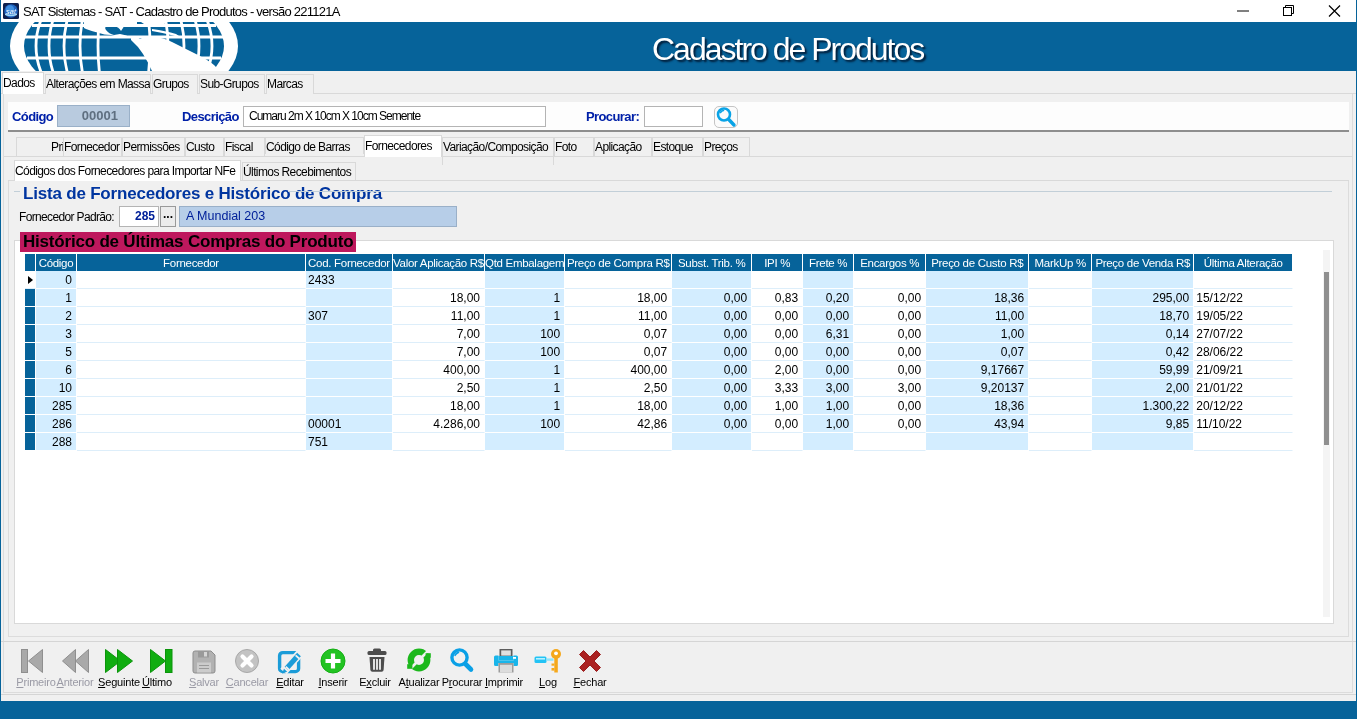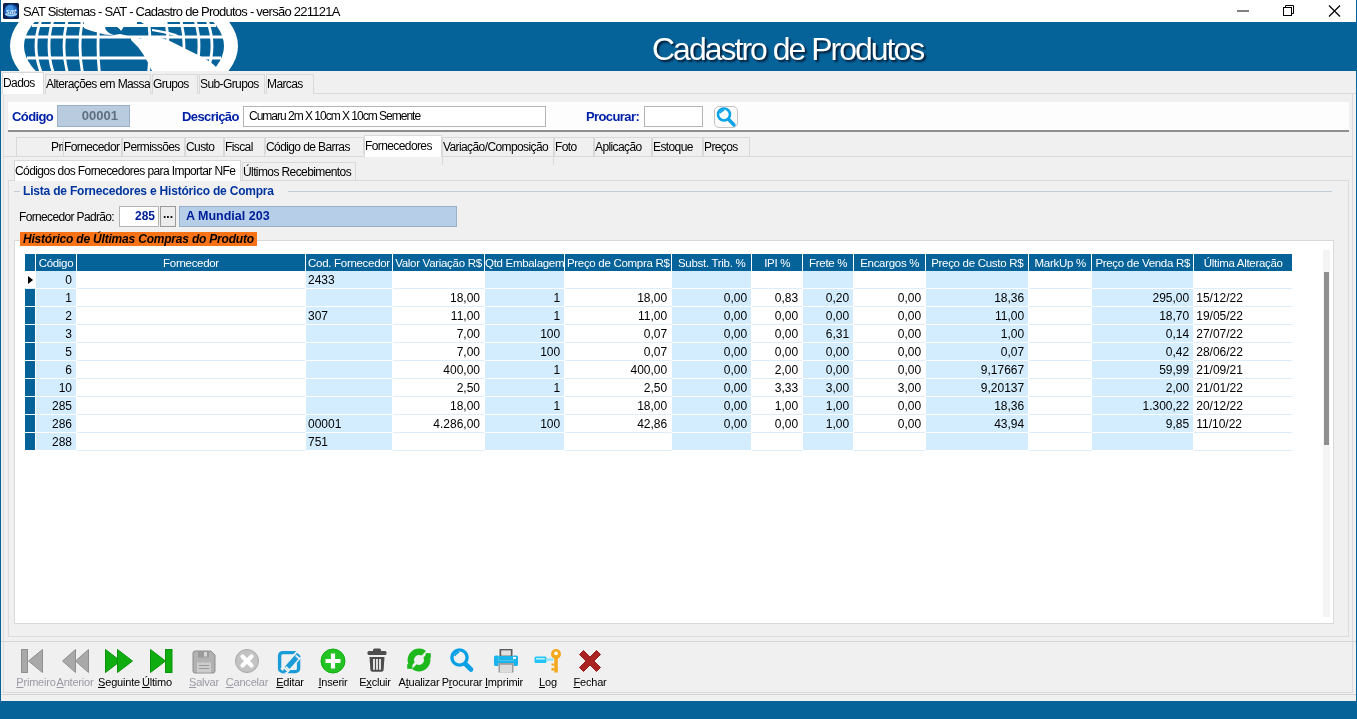--- a/index.html
+++ b/index.html
@@ -15,21 +15,21 @@
 #bandtitle { left:652px; top:8px; font-size:32px; color:#fff; letter-spacing:-2px; line-height:38px; text-shadow:2px 2px 2px rgba(0,10,30,0.8); }
 
 .tab { position:absolute; background:#f0f0f0; border:1px solid #d9d9d9; border-bottom:none; color:#000; font-size:12px; letter-spacing:-0.6px; white-space:nowrap; overflow:hidden; }
 .tab.active { background:#fff; z-index:3; }
 
 
 #fieldpanel { top:102px; left:8px; width:1341px; height:30px; background:#fdfdfd; border-bottom:2px solid #8e8e8e; }
 .navlbl { position:absolute; color:#0020a8; font-weight:bold; font-size:13px; letter-spacing:-0.6px; }
 .fld { position:absolute; background:#fff; border:1px solid #b4b4b4; font-size:12px; }
 
-.grplbl { position:absolute; font-weight:bold; font-size:12px; letter-spacing:-0.2px; }
+.grplbl { position:absolute; font-weight:bold; font-size:17px; letter-spacing:-0.2px; }
 
 table.grid { border-collapse:separate; border-spacing:0; table-layout:fixed; font-size:12px; }
 table.grid td { height:18px; padding:0 4px 0 2px; border-right:1px solid #fff; overflow:hidden; white-space:nowrap; }
 table.grid tr.hdr td { background:#06639a; color:#fff; text-align:center; height:17px; padding:0; font-size:11.5px; letter-spacing:-0.3px; }
 td.b { background:#d3edff; border-bottom:1px solid #fff; }
 td.w { background:#fff; border-bottom:1px solid #ddeefa; }
 td.ind { background:#06639a; border-bottom:1px solid #fff; border-right:1px solid #fff; }
 td.num { text-align:right; }
 .tbtn { position:absolute; width:70px; text-align:center; font-size:11px; letter-spacing:-0.2px; color:#000; }
 .tbtn.dis { color:#9a9aa5; }
@@ -133,24 +133,24 @@
   <div class="tab" style="left:242px; top:162px; width:114px; height:19px; line-height:18px;">Últimos Recebimentos</div>
   <div class="abs" style="top:180px; left:8px; width:1341px; height:1px; background:#d9d9d9;"></div>
 
   <div class="grplbl" style="left:23px; top:184px; color:#0035a0;">Lista de Fornecedores e Histórico de Compra</div>
   <div class="abs" style="left:288px; top:191px; width:1044px; height:1px; background:#c2cfd8;"></div>
   <div class="abs" style="left:14px; top:191px; width:6px; height:1px; background:#c2cfd8;"></div>
 
   <div class="abs" style="left:19px; top:210px; font-size:12px; letter-spacing:-0.65px;">Fornecedor Padrão:</div>
   <div class="fld" style="left:119px; top:206px; width:40px; height:21px; color:#002099; font-weight:bold; text-align:right; padding-right:3px; line-height:19px;">285</div>
   <div class="abs" style="left:160px; top:206px; width:16px; height:21px; background:#ececec; border:1px solid #9a9a9a; text-align:center; line-height:15px; font-weight:bold; font-size:12px;">...</div>
-  <div class="abs" style="left:179px; top:206px; width:278px; height:21px; background:#b7cee8; border:1px solid #9ab0c8; color:#002099; font-weight:bold; font-size:12.5px; line-height:19px; padding-left:6px;">A Mundial 203</div>
+  <div class="abs" style="left:179px; top:206px; width:278px; height:21px; background:#b7cee8; border:1px solid #9ab0c8; color:#002099; font-weight:normal; font-size:12.5px; line-height:19px; padding-left:6px;">A Mundial 203</div>
 
   <div class="abs" style="left:14px; top:240px; width:1320px; height:384px; background:#fff; border:1px solid #d9d9d9;"></div>
-  <div class="grplbl" style="left:20px; top:232px; background:#f97316; padding:0 3px;font-style:italic;">Histórico de Últimas Compras do Produto</div>
+  <div class="grplbl" style="left:20px; top:232px; background:#be185d; padding:0 3px;">Histórico de Últimas Compras do Produto</div>
 
   <div class="abs" style="left:25px; top:254px;">
     <table class="grid">
       <colgroup>
         <col style="width:11px">
           <col style="width:41px">
           <col style="width:229px">
           <col style="width:87px">
           <col style="width:92px">
           <col style="width:80px">
@@ -163,21 +163,21 @@
           <col style="width:63px">
           <col style="width:102px">
           <col style="width:99px">
       </colgroup>
       <tbody>
           <tr class="hdr">
             <td></td>
             <td>Código</td>
             <td>Fornecedor</td>
             <td>Cod. Fornecedor</td>
-            <td>Valor Variação R$</td>
+            <td>Valor Aplicação R$</td>
             <td>Qtd Embalagem</td>
             <td>Preço de Compra R$</td>
             <td>Subst. Trib. %</td>
             <td>IPI %</td>
             <td>Frete %</td>
             <td>Encargos %</td>
             <td>Preço de Custo R$</td>
             <td>MarkUp %</td>
             <td>Preço de Venda R$</td>
             <td>Última Alteração</td>

